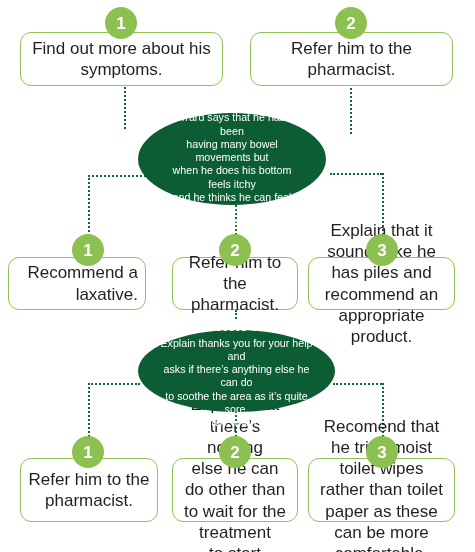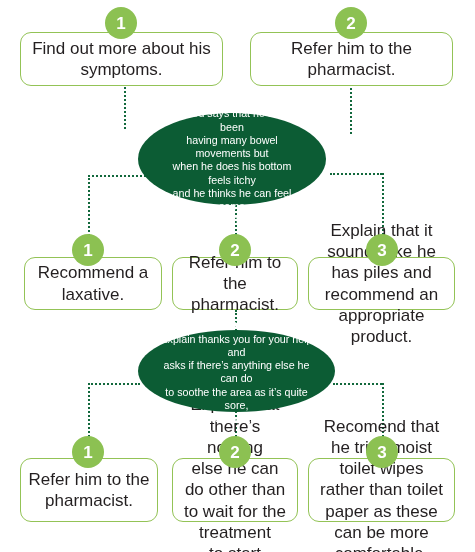--- a/index.html
+++ b/index.html
@@ -74,21 +74,21 @@
     display: flex;
     flex-direction: column;
     align-items: center;
     justify-content: center;
     text-align: center;
     z-index: 6;
     padding: 0 22px;
     box-sizing: border-box;
   }
   .ellipse-title {
-    font-size: 13px;
+    font-size: 20px;
     font-weight: bold;
     margin-bottom: 1px;
     letter-spacing: .1px;
   }
   .ellipse-body {
     font-size: 10.7px;
     line-height: 1.24;
     white-space: pre-line;
   }
 </style>
@@ -135,21 +135,21 @@
 
   <div class="ellipse" style="left:138px; top:113px; width:188px; height:92px;">
     <div class="ellipse-title">What if?</div>
     <div class="ellipse-body">Gerrard says that he hasn’t been
 having many bowel movements but
 when he does his bottom feels itchy
 and he thinks he can feel some
 small lumps too.</div>
   </div>
 
-  <div class="opt-box" style="left:24px; top:257px; width:138px; height:53px;">
+  <div class="opt-box" style="left:8px; top:257px; width:138px; height:53px;text-align:right;">
     <span class="opt-text">Recommend a laxative.</span>
   </div>
   <div class="num-badge" style="left:72px; top:234px;">
     <span>1</span>
   </div>
 
   <div class="opt-box" style="left:172px; top:257px; width:126px; height:53px;">
     <span class="opt-text">Refer him to the
 pharmacist.</span>
   </div>

